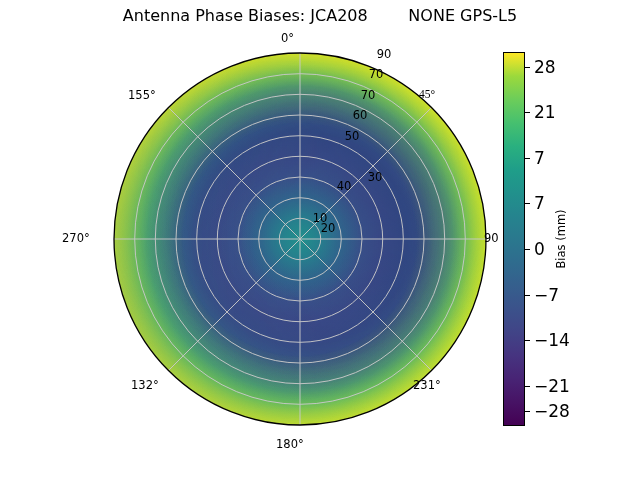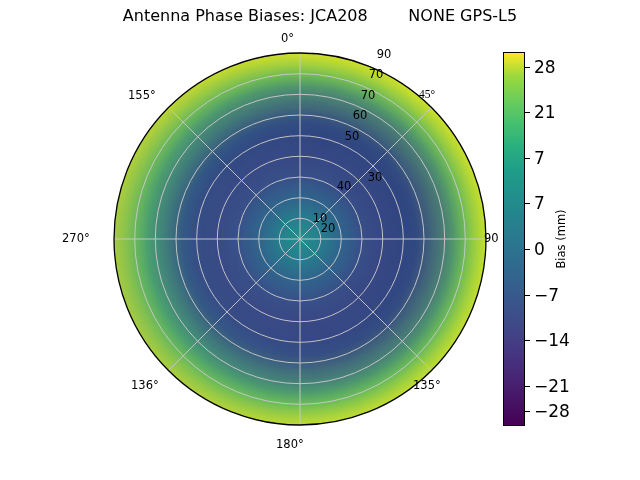--- a/index.html
+++ b/index.html
@@ -207,23 +207,23 @@
     <div class="rad-label" style="left:239px;top:84px;">50</div>
     <div class="rad-label" style="left:247px;top:63px;">60</div>
     <div class="rad-label" style="left:255px;top:43px;">70</div>
     <div class="rad-label" style="left:263px;top:22px;">70</div>
     <div class="rad-label" style="left:271px;top:2px;">90</div>
   </div>
 
   <div class="ang-label" id="ang-0">0°</div>
   <div class="ang-label" id="ang-45">45°</div>
   <div class="ang-label" id="ang-90">90</div>
-  <div class="ang-label" id="ang-135">135°</div>
+  <div class="ang-label" id="ang-135">231°</div>
   <div class="ang-label" id="ang-180">180°</div>
-  <div class="ang-label" id="ang-225">136°</div>
+  <div class="ang-label" id="ang-225">132°</div>
   <div class="ang-label" id="ang-270">270°</div>
   <div class="ang-label" id="ang-315">155°</div>
 
   <div id="colorbar-wrap">
     <div id="colorbar-bar"></div>
 
     <div class="cb-tick" style="top:14.8px;"></div>
     <div class="cb-tick" style="top:60.3px;"></div>
     <div class="cb-tick" style="top:105.9px;"></div>
     <div class="cb-tick" style="top:151.4px;"></div>

